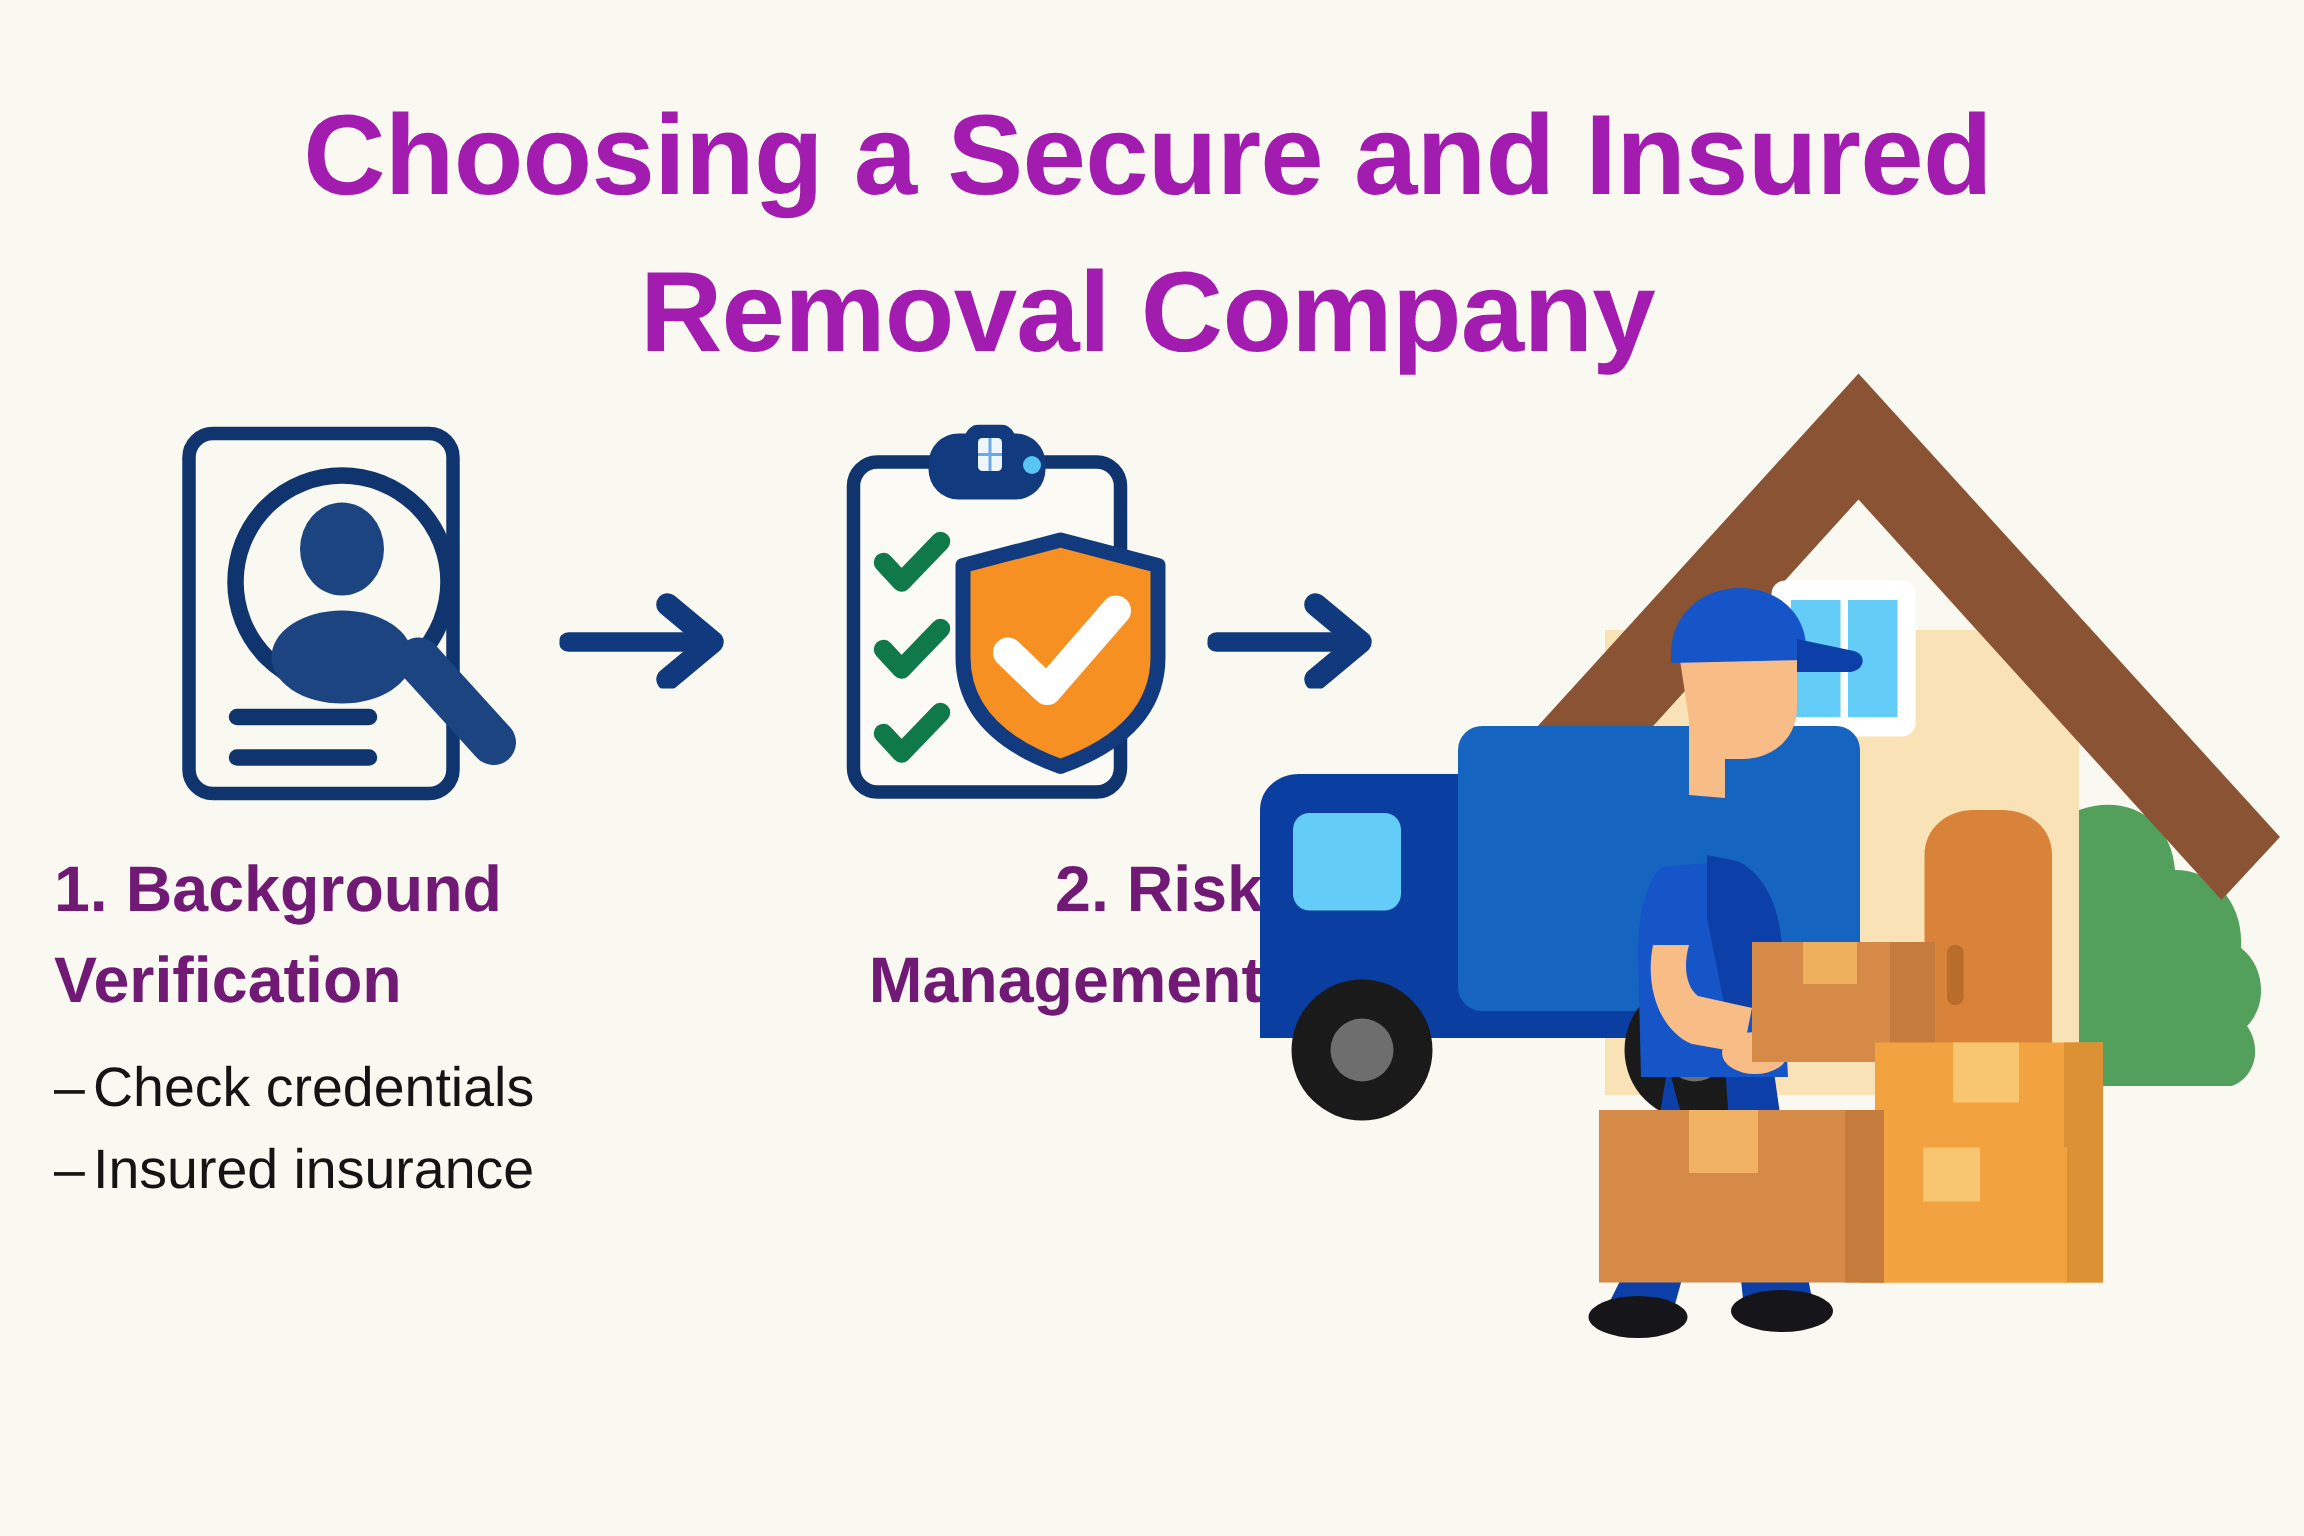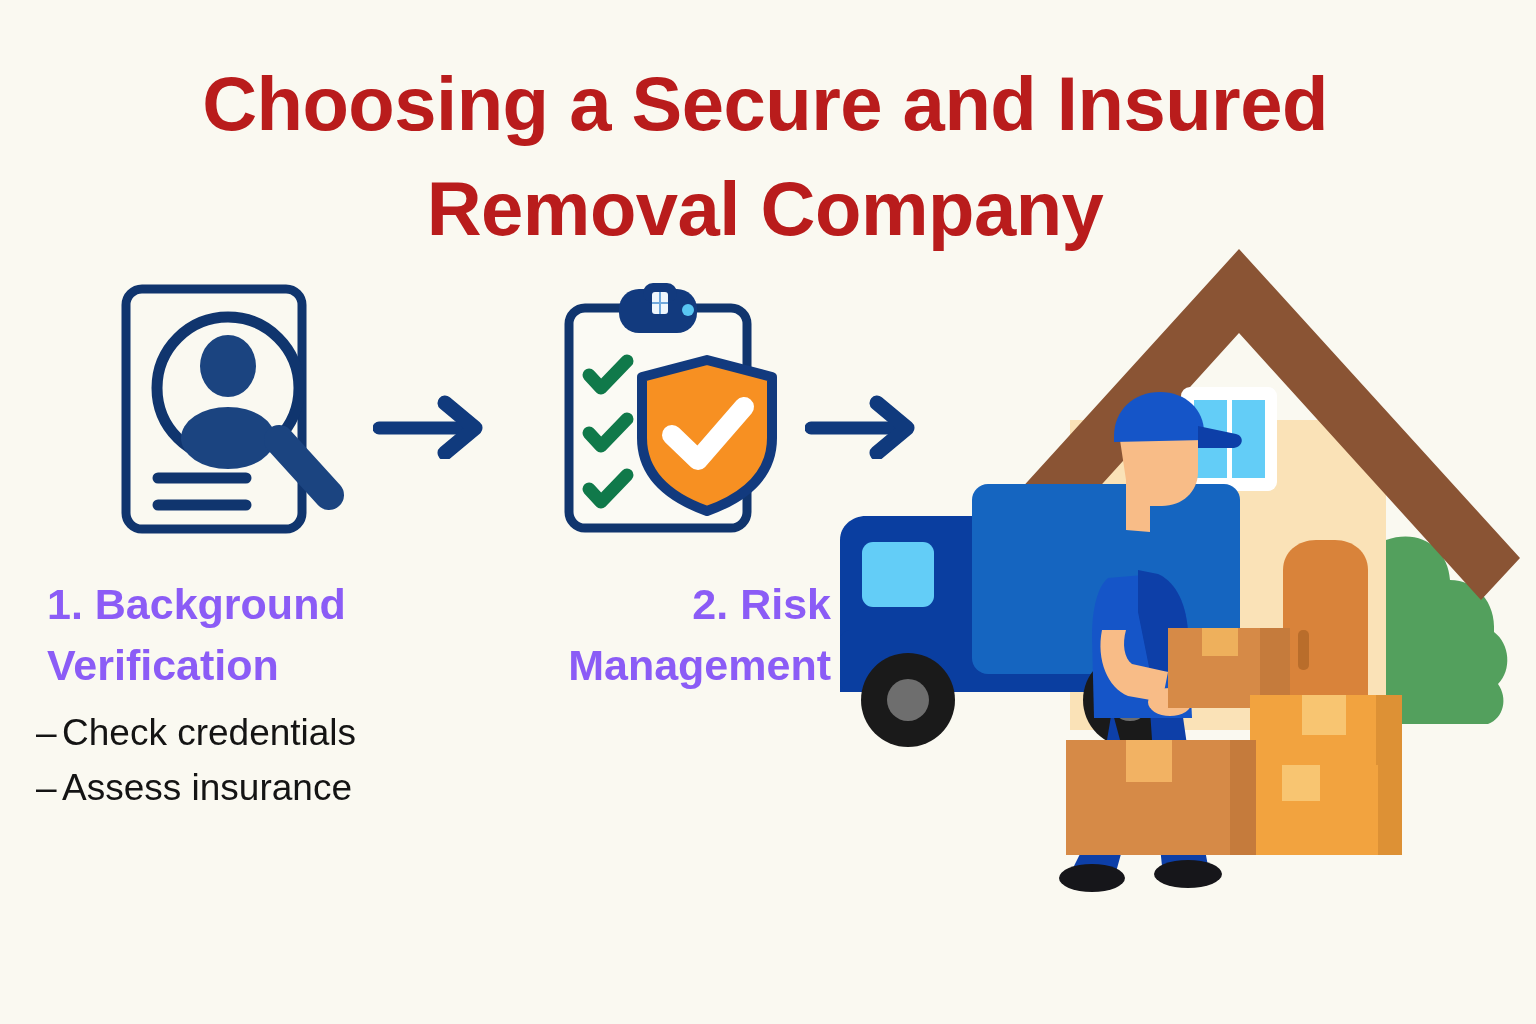--- a/index.html
+++ b/index.html
@@ -21,21 +21,21 @@
     background: #faf9f1;
   }
 
   
   .title {
     position: absolute;
     left: 120px;
     top: 52px;
     width: 1290px;
     text-align: center;
-    color: #b91c1c;
+    color: #a21caf;
     font-family: "Liberation Sans", sans-serif;
     font-weight: bold;
     font-size: 76px;
     line-height: 1.38;
     letter-spacing: -0.5px;
   }
   .title .line {
     display: block;
     white-space: nowrap;
   }
@@ -48,29 +48,29 @@
     position: absolute;
     width: 120px;
     height: 64px;
   }
 
   
   .step {
     position: absolute;
   }
   .step-heading {
-    color: #8b5cf6;
+    color: #701a75;
     font-weight: bold;
     font-size: 43px;
     line-height: 1.42;
     white-space: pre-line;
-    margin: 11px;
+    margin: 0;
   }
   .bullets {
-    margin: 0 0 0 0;
+    margin: 14px 0 0 0;
     padding: 0;
     list-style: none;
   }
   .bullets li {
     color: #141414;
     font-size: 37px;
     line-height: 1.42;
     margin-bottom: 2px;
     white-space: pre-line;
   }
@@ -154,21 +154,21 @@
       <line x1="6" y1="33" x2="92" y2="33" stroke="#103a7d" stroke-width="13" stroke-linecap="round"></line>
       <polyline points="72,8 102,33 72,58" fill="none" stroke="#103a7d" stroke-width="15" stroke-linecap="round" stroke-linejoin="round"></polyline>
     </svg>
   </div>
 
   <div class="step" style="left:36px; top:563px; width:430px;">
     <p class="step-heading">1. Background
 Verification</p>
     <ul class="bullets">
       <li><span class="dash">–</span><span class="btext">Check credentials</span></li>
-      <li><span class="dash">–</span><span class="btext">Assess insurance</span></li>
+      <li><span class="dash">–</span><span class="btext">Insured insurance</span></li>
     </ul>
   </div>
 
   <div class="step" style="left:492px; top:563px; width:350px;text-align:right;">
     <p class="step-heading">2. Risk
 Management</p>
   </div>
 
 
   <div id="illustration">

